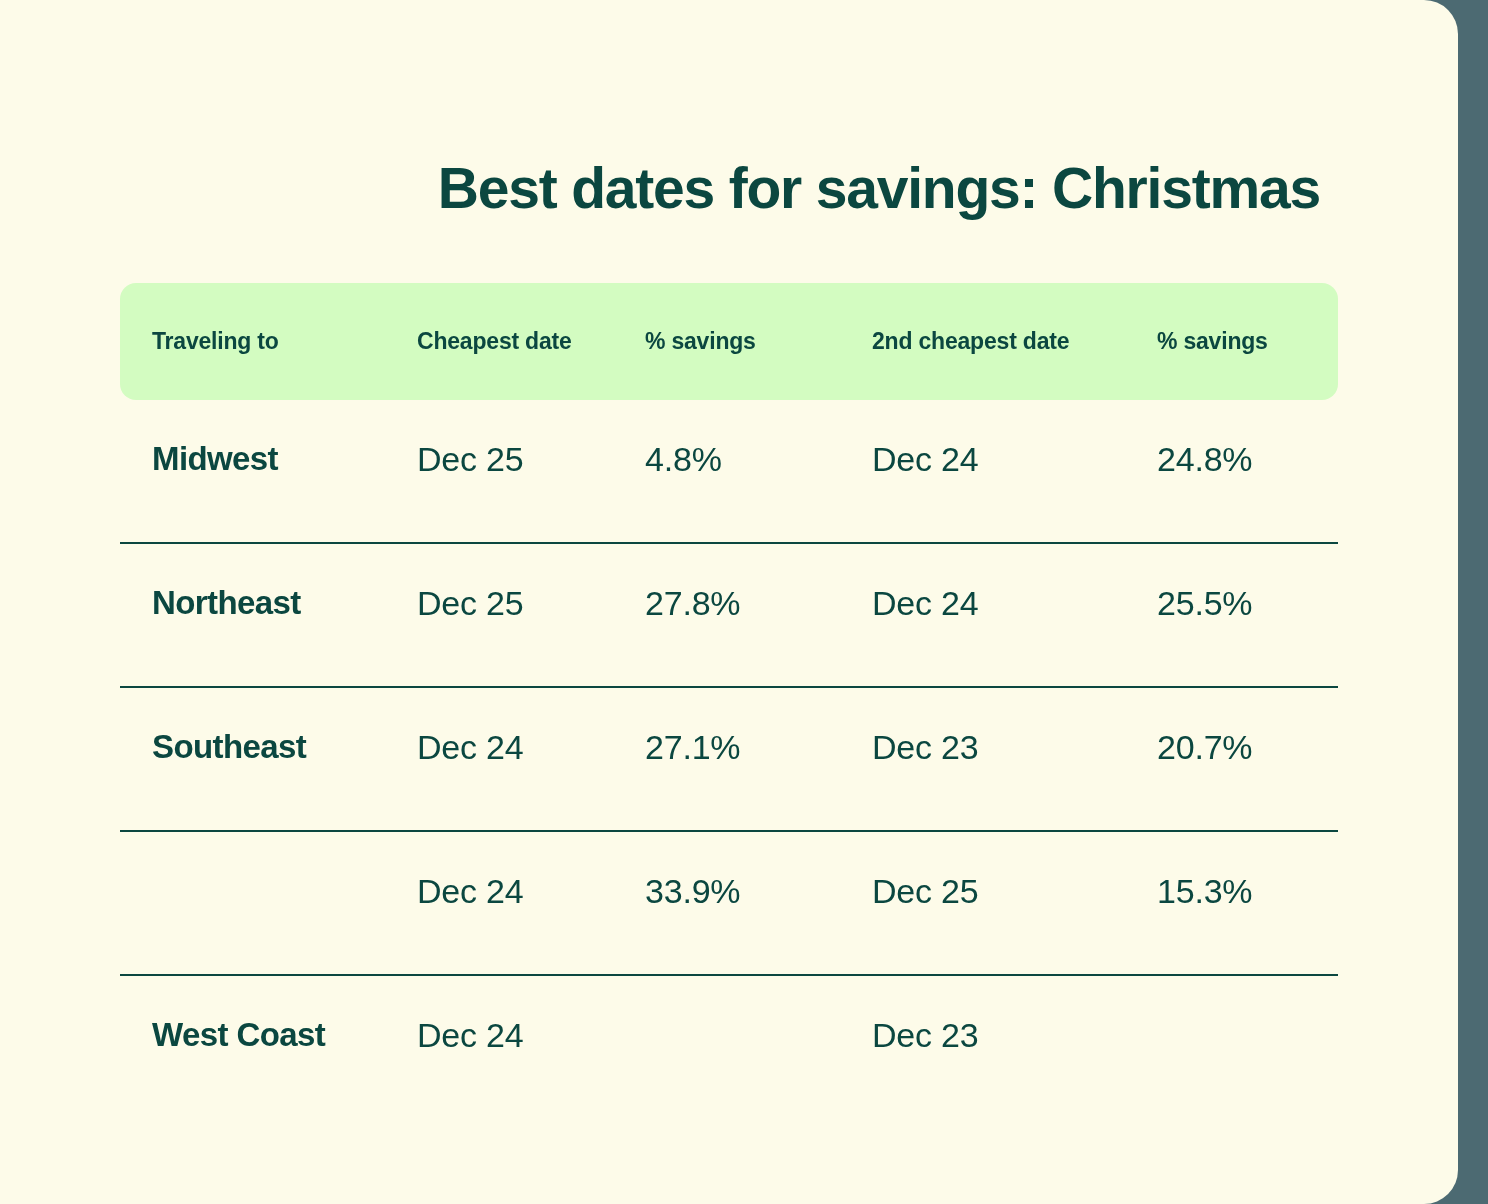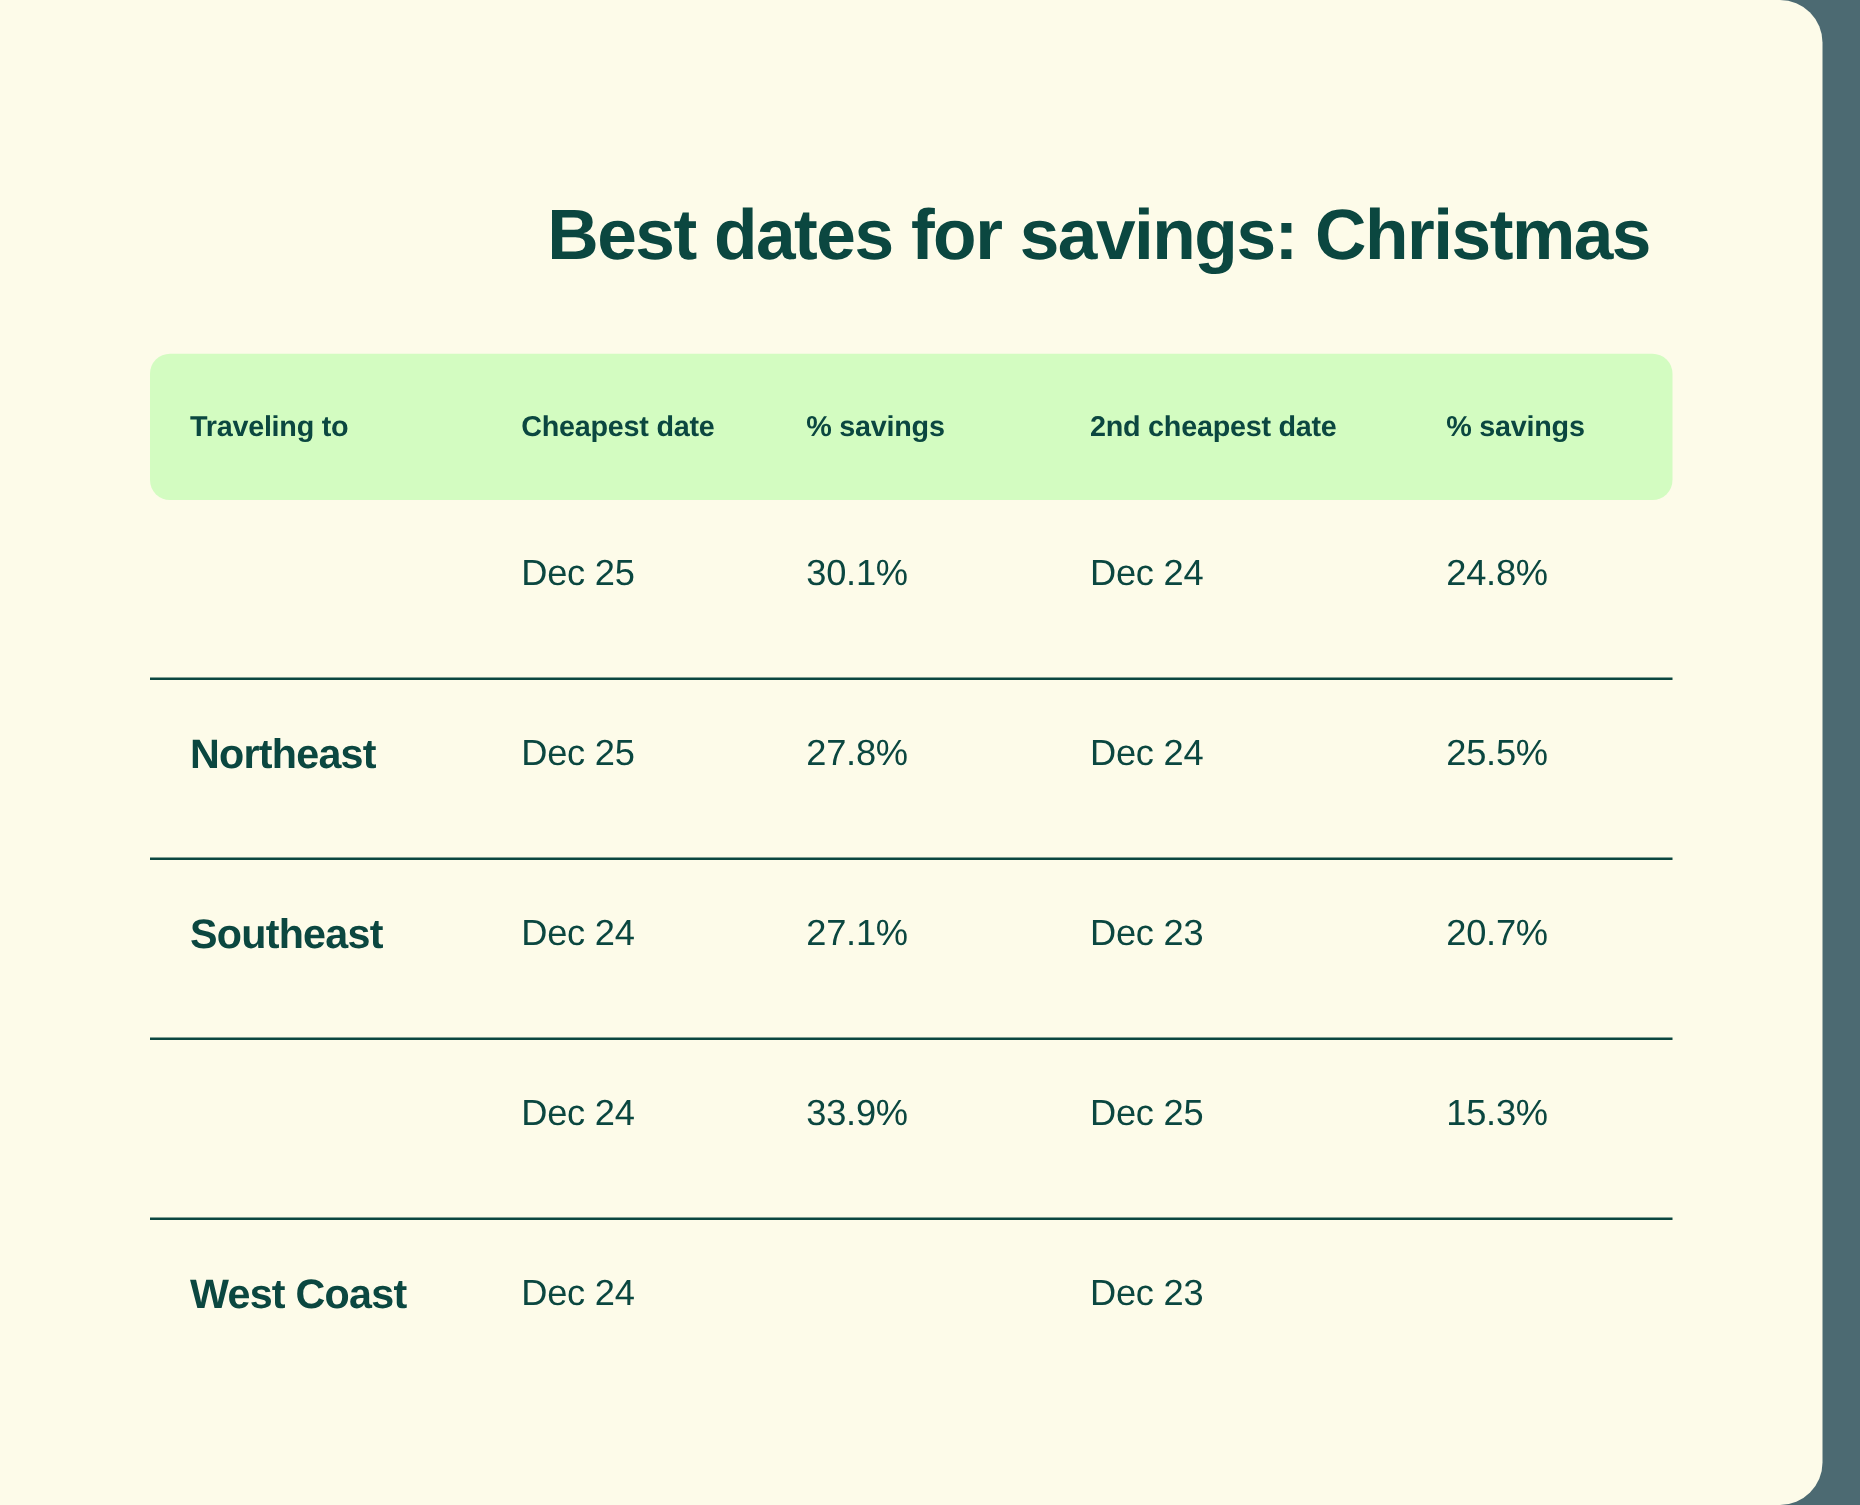--- a/index.html
+++ b/index.html
@@ -96,21 +96,21 @@
     align-items: center;
     color: #0b4740;
     white-space: nowrap;
   }
   .cell.region {
     font-size: 33px;
     font-weight: bold;
     letter-spacing: -0.6px;
   }
   .cell.value {
-    font-size: 29px;
+    font-size: 34px;
     font-weight: normal;
     letter-spacing: -0.2px;
   }
 </style>
 </head>
 <body>
 
 <div id="card">
 
   <h1 id="title">Best dates for savings: Christmas</h1>
@@ -119,22 +119,23 @@
 
     <div class="header-row">
       <div class="header-cell col-region">Traveling to</div>
       <div class="header-cell col-date1">Cheapest date</div>
       <div class="header-cell col-pct1">% savings</div>
       <div class="header-cell col-date2">2nd cheapest date</div>
       <div class="header-cell col-pct2">% savings</div>
     </div>
 
     <div class="data-row">
+      <div class="cell region col-region">Midwest</div>
       <div class="cell value col-date1">Dec 25</div>
-      <div class="cell value col-pct1">30.1%</div>
+      <div class="cell value col-pct1">4.8%</div>
       <div class="cell value col-date2">Dec 24</div>
       <div class="cell value col-pct2">24.8%</div>
       <div class="rule"></div>
     </div>
 
     <div class="data-row">
       <div class="cell region col-region">Northeast</div>
       <div class="cell value col-date1">Dec 25</div>
       <div class="cell value col-pct1">27.8%</div>
       <div class="cell value col-date2">Dec 24</div>

